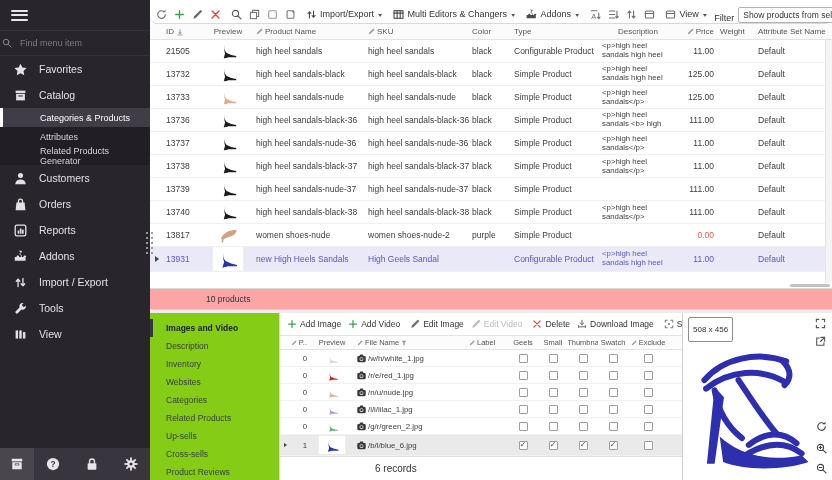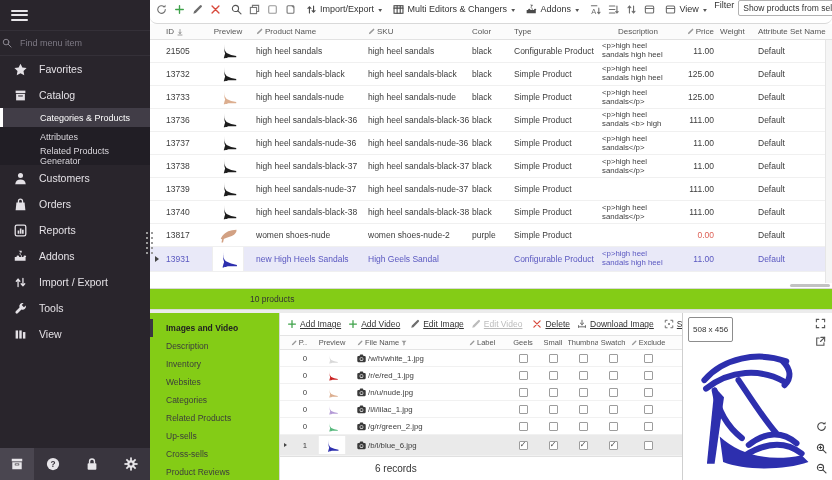--- a/index.html
+++ b/index.html
@@ -20,21 +20,21 @@
 .sb-bottom .sq{width:34px;height:32px;background:#4a4650;display:flex;align-items:center;justify-content:center;cursor:pointer;}
 .sb-bottom .bic{flex:1;display:flex;justify-content:center;cursor:pointer;}
 .svgic{display:inline-flex;line-height:0;}
 
 
 .main{position:absolute;left:150px;top:0;width:682px;height:480px;background:#fff;}
 .splitter-dots{position:absolute;left:-4px;top:232px;width:7px;height:22px;display:flex;justify-content:space-between;z-index:6;}
 .splitter-dots i{width:2px;height:100%;background:repeating-linear-gradient(#9a9a9a 0 2px,transparent 2px 5px);}
 
 
-.toolbar{height:24px;border-bottom:1px solid #d9d9d9;display:flex;align-items:flex-start;font-size:9px;color:#333;padding:0 3px;gap:1px;white-space:nowrap;border-radius:7px;}
+.toolbar{height:24px;border-bottom:1px solid #d9d9d9;display:flex;align-items:flex-end;font-size:9px;color:#333;padding:0 3px;gap:1px;white-space:nowrap;border-radius:7px;}
 .tb-btn{height:18px;display:flex;align-items:center;gap:3px;padding:0 3px;cursor:pointer;border-radius:2px;}
 .tb-sep{width:1px;height:14px;background:#e0e0e0;margin:0 1px;}
 .caret{font-size:6.5px;color:#555;transform:scaleY(.8);}
 .tb-select{height:16px;border:1px solid #b2b2b2;border-radius:2px;display:flex;align-items:center;justify-content:space-between;padding:0 4px;width:174px;font-size:8.5px;color:#333;background:#fff;cursor:pointer;}
 
 
 .grid-header{height:16px;display:flex;align-items:center;background:#fbfbfb;border-bottom:1px solid #e2e2e2;font-size:8px;color:#555;}
 .cell{padding:0 3px;overflow:hidden;white-space:nowrap;display:flex;align-items:center;gap:2px;}
 .c-mark{width:13px;justify-content:center;padding:0;}
 .c-id{width:40px;}
@@ -49,31 +49,31 @@
 .c-attr{flex:1;}
 .grid-body{height:243px;position:relative;background:#fff;overflow:hidden;}
 .vscroll{position:absolute;right:0;top:0;bottom:0;width:7px;background:#f5f5f5;border-left:1px solid #e6e6e6;}
 .prow{height:23px;display:flex;align-items:center;border-bottom:1px solid #f0f0f0;font-size:8.5px;color:#3c3c3c;background:#fff;cursor:pointer;}
 .prow.selected{background:#e9e9f8;color:#5a58c0;height:25px;}
 .prow .c-desc{white-space:normal;text-align:left;line-height:1.15;font-size:7.8px;max-height:20px;display:block;padding-top:1px;}
 .prow .pricered{color:#dd6157;}
 .tri{width:0;height:0;border-left:4px solid #444;border-top:3px solid transparent;border-bottom:3px solid transparent;}
 .hscroll{height:5px;position:relative;background:#fff;}
 .hscroll .thumb{position:absolute;right:2px;top:1px;width:40px;height:3px;background:#c2c2c2;border-radius:2px;}
-.grid-status{height:22px;border-top:1px solid #d9d9d9;border-bottom:1px solid #d9d9d9;display:flex;align-items:center;font-size:8.5px;color:#333;padding-left:100px;background:#84cc16;}
+.grid-status{height:22px;border-top:1px solid #d9d9d9;border-bottom:1px solid #d9d9d9;display:flex;align-items:center;font-size:8.5px;color:#333;padding-left:56px;background:#fca5a5;}
 .panel-gap{height:3px;background:#ececec;}
 
 
 .bottom{height:167px;display:flex;}
 .tabs{width:130px;border-right:1px solid #d9d9d9;background:#84cc16;padding-top:6px;}
 .tab{height:18px;display:flex;align-items:center;padding-left:13px;font-size:8.5px;color:#3c3c3c;cursor:pointer;border-left:3px solid transparent;}
 .tab.selected{border-left:3px solid #3a3640;font-weight:bold;color:#222;}
 .detail{flex:1;display:flex;flex-direction:column;min-width:0;}
 .d-toolbar{height:23px;display:flex;align-items:center;font-size:8.5px;color:#333;padding:0 4px;gap:1px;border-bottom:1px solid #e4e4e4;white-space:nowrap;}
-.d-toolbar .tb-btn{padding:0 3px;text-decoration:underline;}
+.d-toolbar .tb-btn{padding:0 3px;}
 .d-toolbar .disabled{color:#b8b8b8;cursor:default;}
 .fg-header{height:14px;display:flex;align-items:center;font-size:7.5px;color:#555;border-bottom:1px solid #e4e4e4;background:#fcfcfc;}
 .f-mark{width:10px;justify-content:center;padding:0;}
 .f-pos{width:20px;justify-content:flex-end;}
 .f-prev{width:44px;justify-content:center;}
 .f-file{width:112px;}
 .f-label{width:42px;}
 .f-chk{width:30px;justify-content:center;}
 .f-excl{width:40px;justify-content:center;}
 .frow{height:17px;display:flex;align-items:center;border-bottom:1px solid #f1f1f1;font-size:7.8px;color:#3c3c3c;background:#fff;cursor:pointer;}

